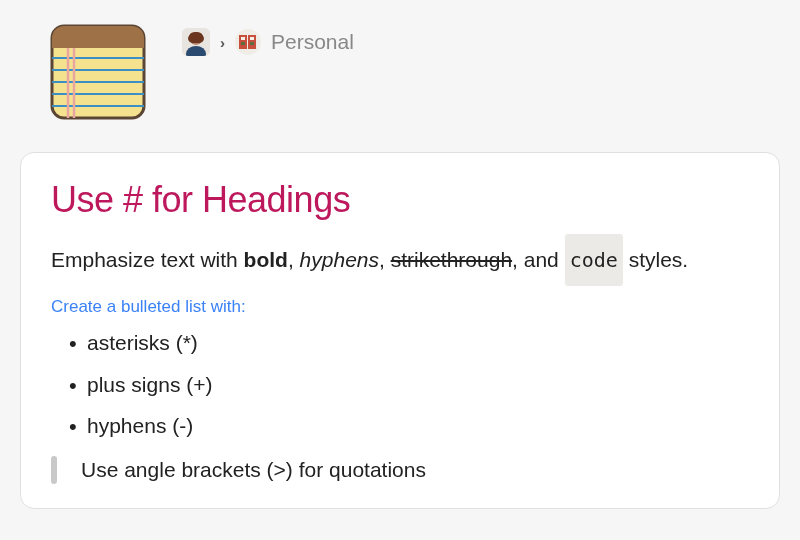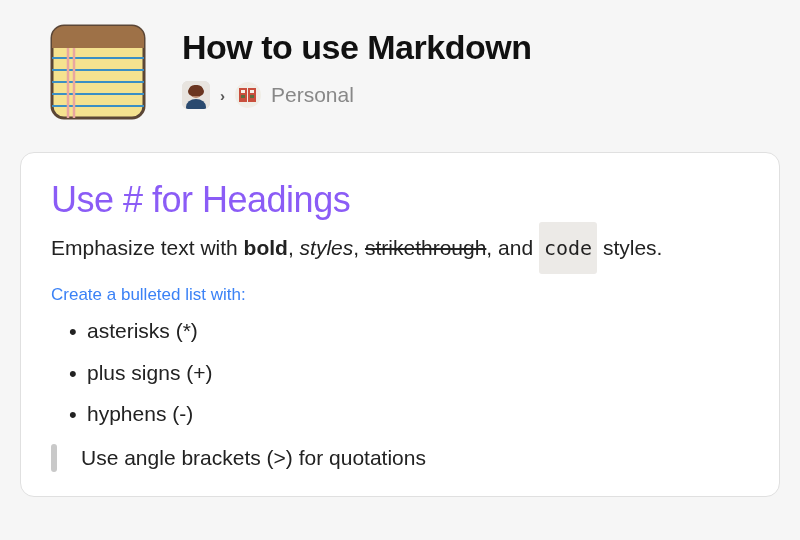--- a/index.html
+++ b/index.html
@@ -82,23 +82,23 @@
     .content-card {
       margin: 10px 20px 0 20px;
       background: #fff;
       border: 1px solid #e0e0e0;
       border-radius: 14px;
       padding: 26px 30px 24px 30px;
     }
     .heading {
       font-size: 36px;
       font-weight: 500;
-      color: #8b5cf6;
+      color: #be185d;
       letter-spacing: -0.5px;
-      margin-bottom: 12px;
+      margin-bottom: 24px;
     }
     .body-text {
       font-size: 21px;
       color: #222;
       line-height: 1.45;
       margin-bottom: 22px;
     }
     .bold { font-weight: 700; }
     .italic { font-style: italic; }
     .strike { text-decoration: line-through; margin-top: 32px; }
@@ -164,21 +164,20 @@
       <line x1="4" y1="36" x2="96" y2="36" stroke="#3b8fc4" stroke-width="2.2"></line>
       <line x1="4" y1="48" x2="96" y2="48" stroke="#3b8fc4" stroke-width="2.2"></line>
       <line x1="4" y1="60" x2="96" y2="60" stroke="#3b8fc4" stroke-width="2.2"></line>
       <line x1="4" y1="72" x2="96" y2="72" stroke="#3b8fc4" stroke-width="2.2"></line>
       <line x1="4" y1="84" x2="96" y2="84" stroke="#3b8fc4" stroke-width="2.2"></line>
       <line x1="20" y1="26" x2="20" y2="96" stroke="#e9a6a0" stroke-width="2.5"></line>
       <line x1="26" y1="26" x2="26" y2="96" stroke="#e9a6a0" stroke-width="2.5"></line>
     </svg>
   </div>
   <div class="title-block">
-    <h1 class="page-title">How to use Markdown</h1>
     <div class="breadcrumb">
       <div class="avatar">
         <svg viewBox="0 0 28 28">
           <rect width="28" height="28" fill="#e8e4df"></rect>
           <circle cx="14" cy="11" r="6" fill="#b5836a"></circle>
           <path d="M 6 10 Q 8 3 14 4 Q 20 3 22 10 Q 22 14 18 15 L 10 15 Q 6 14 6 10 Z" fill="#6b3520"></path>
           <ellipse cx="14" cy="26" rx="10" ry="8" fill="#2b4a6f"></ellipse>
         </svg>
       </div>
       <span class="chevron">›</span>
@@ -195,21 +194,21 @@
       </div>
       <span class="space-label">Personal</span>
     </div>
   </div>
 </div>
 
 <div class="content-card">
   <h2 class="heading">Use # for Headings</h2>
 
   <p class="body-text">
-    <span>Emphasize text with </span><span class="bold">bold</span><span>, </span><span class="italic">styles</span><span>, </span><span class="strike">strikethrough</span><span>, and </span><span class="code">code</span><span> styles.</span>
+    <span>Emphasize text with </span><span class="bold">bold</span><span>, </span><span class="italic">hyphens</span><span>, </span><span class="strike">strikethrough</span><span>, and </span><span class="code">code</span><span> styles.</span>
   </p>
 
   <p class="list-intro">Create a bulleted list with:</p>
   <ul class="bullet-list">
     <li>asterisks (*)</li>
     <li>plus signs (+)</li>
     <li>hyphens (-)</li>
   </ul>
 
   <div class="quote-block">

